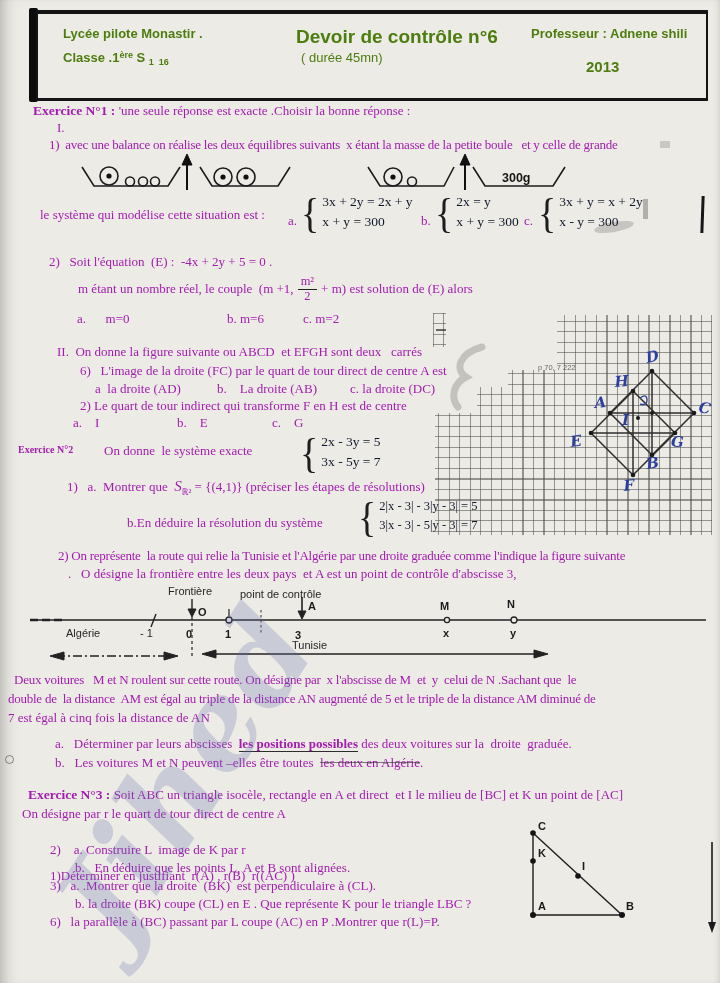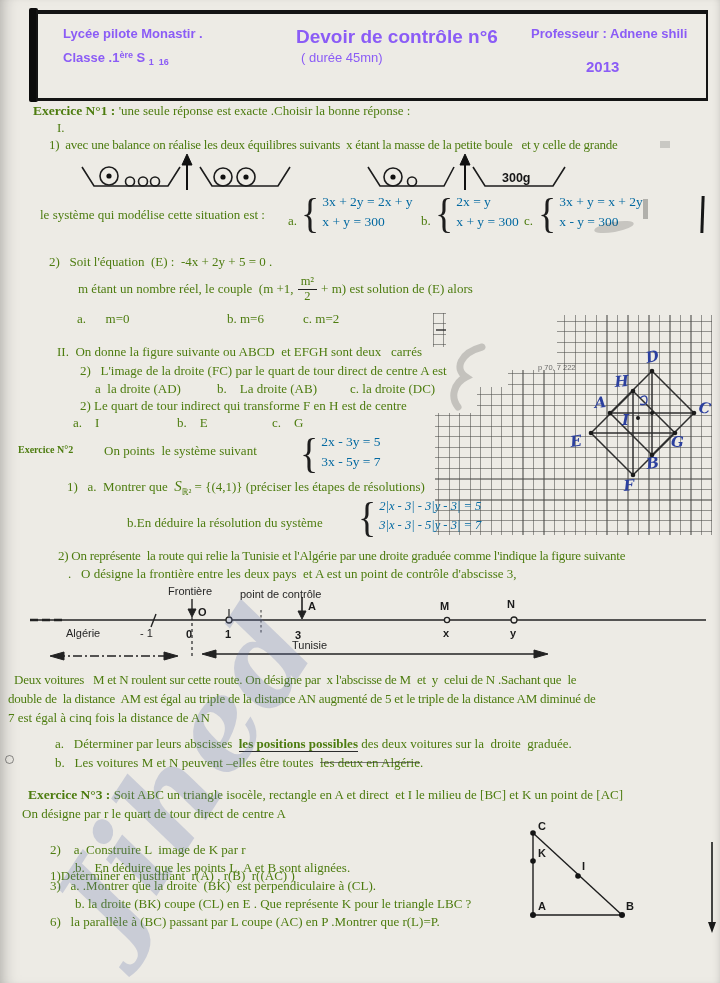--- a/index.html
+++ b/index.html
@@ -1,33 +1,33 @@
 <!DOCTYPE html>
 <html><head>
 <meta charset="utf-8">
 <style>
   html,body{margin:0;padding:0;background:#c9c7c2;}
   .page{position:relative;width:720px;height:983px;background:#edebe5;overflow:hidden;
         font-family:"Liberation Serif",serif;color:#1f1f1f;margin:0 auto;
         box-shadow:inset 14px 0 18px -14px rgba(0,0,0,.35), inset -6px 0 10px -8px rgba(0,0,0,.25);}
-  .t{position:absolute;font:13px/1.3 "Liberation Serif",serif;color:#4d7c0f;white-space:pre;}
+  .t{position:absolute;font:13px/1.3 "Liberation Serif",serif;color:#a21caf;white-space:pre;}
   .bold{font-weight:bold;}
   .tight{letter-spacing:-0.25px;}
   
   .hdr{position:absolute;left:36px;top:10px;width:668px;height:84px;
        border:2px solid #141414;border-top-width:4px;border-bottom-width:3px;background:transparent;}
   .hdrbar{position:absolute;left:29px;top:8px;width:9px;height:94px;background:#0c0c0c;border-radius:2px;}
-  .htx{position:absolute;font-family:"Liberation Sans",sans-serif;color:#8b5cf6;white-space:pre;padding-left:11px;}
+  .htx{position:absolute;font-family:"Liberation Sans",sans-serif;color:#4d7c0f;white-space:pre;padding-left:11px;}
   
   .sys{position:absolute;display:flex;align-items:center;}
   .brace{font-family:"Liberation Serif",serif;font-size:38px;line-height:1;transform:scaleY(1.12);
          margin-right:3px;color:#1d1d1d;}
   .syscol{display:flex;flex-direction:column;}
-  .sysl{font:13.5px/1.5 "Liberation Serif",serif;white-space:pre;color:#0369a1;}
-  .sysl.sm{font-size:12.5px;font-style:italic;}
+  .sysl{font:13.5px/1.5 "Liberation Serif",serif;white-space:pre;color:#0f172a;}
+  .sysl.sm{font-size:12.5px;}
   
   .fracline{display:flex;align-items:center;}
   .frac{display:inline-flex;flex-direction:column;align-items:center;line-height:1.05;
         font-size:12.5px;margin:0 4px;transform:translateY(0px);}
   .frac .num{border-bottom:1.2px solid #222;padding:0 3px 1px;}
   .ssub{font-size:9.5px;vertical-align:-4px;margin-top:48px;}
   .smath{font-style:italic;font-size:15px;}
   .uline{border-bottom:1.2px solid #2c2c2c;font-weight:bold;}
   .strike{text-decoration:line-through;text-decoration-color:rgba(45,45,45,.6);}
   
@@ -135,21 +135,21 @@
   <div class="t fracline" style="left:78px;top:275px">
     <span>m étant un nombre réel, le couple  (m +1,</span>
     <span class="frac"><span class="num">m²</span><span>2</span></span>
     <span>+ m) est solution de (E) alors</span>
   </div>
   <div class="t" style="left:77px;top:311px">a.      m=0</div>
   <div class="t" style="left:227px;top:311px">b. m=6</div>
   <div class="t" style="left:303px;top:311px">c. m=2</div>
 
   <div class="t" style="left:57px;top:344px">II.  On donne la figure suivante ou ABCD  et EFGH sont deux   carrés</div>
-  <div class="t" style="left:80px;top:363px">2)   L'image de la droite (FC) par le quart de tour direct de centre A est</div>
+  <div class="t" style="left:80px;top:363px">6)   L'image de la droite (FC) par le quart de tour direct de centre A est</div>
   <div class="t" style="left:95px;top:381px">a  la droite (AD)</div>
   <div class="t" style="left:217px;top:381px">b.    La droite (AB)</div>
   <div class="t" style="left:350px;top:381px">c. la droite (DC)</div>
   <div class="t" style="left:80px;top:398px">2) Le quart de tour indirect qui transforme F en H est de centre</div>
   <div class="t" style="left:73px;top:415px">a.    I</div>
   <div class="t" style="left:177px;top:415px">b.    E</div>
   <div class="t" style="left:272px;top:415px">c.    G</div>
 
   <div class="gridbox"></div>
   <div class="gridbox2"></div>
@@ -186,21 +186,21 @@
       <text class="ink" x="143" y="147" transform="rotate(-8 143 147)">E</text>
       <text class="ink" x="270" y="112" transform="rotate(10 270 112)">C</text>
       <text class="ink" x="243" y="147">G</text>
       <text class="ink" x="219" y="169" transform="rotate(-8 219 169)">B</text>
       <text class="ink" x="196" y="191" transform="rotate(-5 196 191)">F</text>
       <text class="ink" x="194" y="125">I</text>
     </g>
   </svg>
 
   <div class="t bold" style="left:18px;top:443px;font-size:10px">Exercice N°2</div>
-  <div class="t" style="left:104px;top:443px">On points  le système suivant</div>
+  <div class="t" style="left:104px;top:443px">On donne  le système exacte</div>
   <div class="sys" style="left:300px;top:432px">
     <span class="brace">{</span>
     <span class="syscol">
         <span class="sysl">2x - 3y = 5</span>
         <span class="sysl">3x - 5y = 7</span>
       </span>
   </div>
   <div class="t" style="left:67px;top:477px"><span>1)   a.  Montrer que  </span><span class="smath">S</span><span class="ssub">ℝ²</span><span> = {(4,1)} (préciser les étapes de résolutions)</span></div>
   <div class="t" style="left:127px;top:515px">b.En déduire la résolution du système</div>
   <div class="sys" style="left:358px;top:497px">

